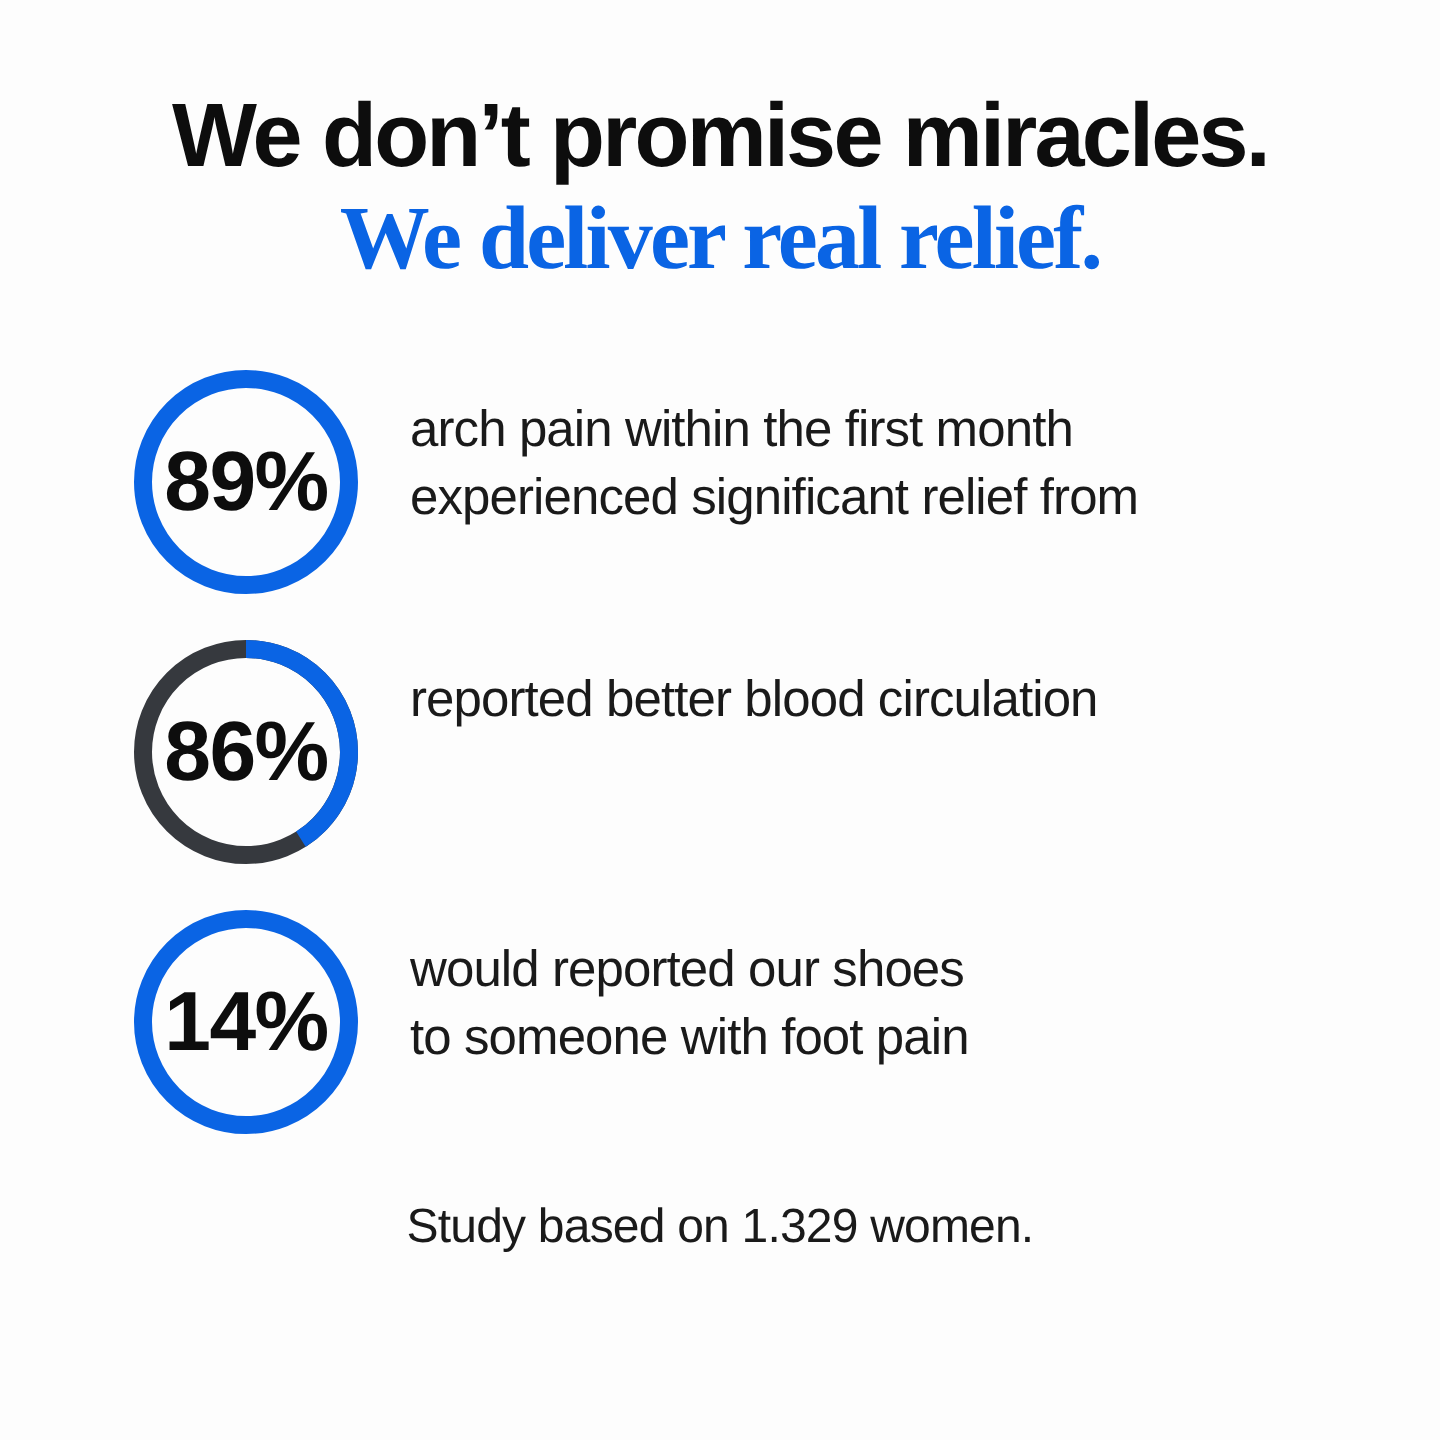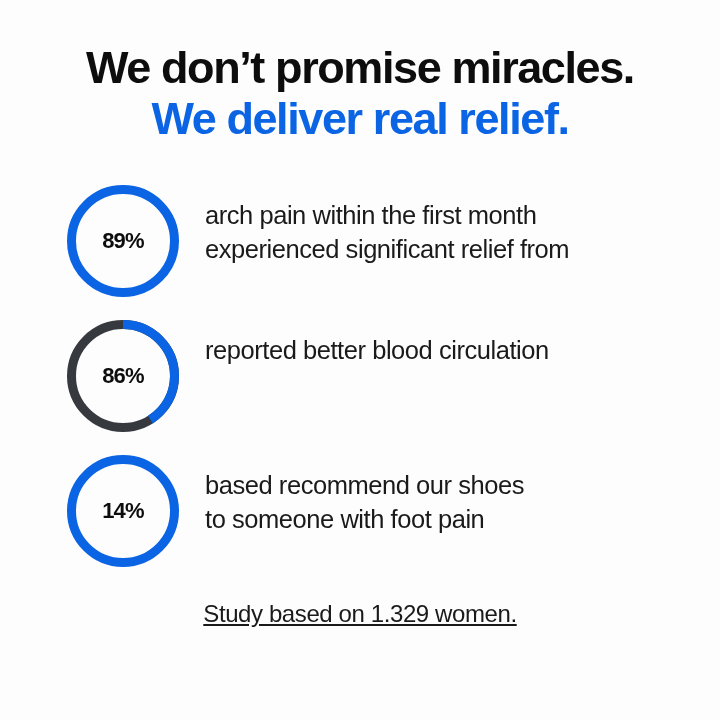--- a/index.html
+++ b/index.html
@@ -38,20 +38,21 @@
     white-space: nowrap;
   }
   .headline-line-1 {
     font-size: 45px;
     color: #0d0d0d;
   }
   .headline-line-2 {
     font-size: 45px;
     color: #0a64e4;
     margin-top: 2px;
+    font-family: Liberation Serif, serif;
   }
 
   
   .stats {
     position: absolute;
     left: 0;
     top: 185px;
     width: 720px;
   }
   .stat-row {
@@ -74,21 +75,21 @@
   }
   .ring-value {
     position: absolute;
     left: 0;
     top: 0;
     width: 112px;
     height: 112px;
     display: flex;
     align-items: center;
     justify-content: center;
-    font-size: 22px;
+    font-size: 42px;
     font-weight: 700;
     letter-spacing: -0.8px;
     color: #0d0d0d;
   }
   .stat-text {
     margin-left: 26px;
     margin-top: 14px;
     font-size: 25.5px;
     line-height: 1.32;
     color: #1a1a1a;
@@ -103,21 +104,20 @@
   
   .footnote {
     position: absolute;
     left: 0;
     top: 600px;
     width: 720px;
     text-align: center;
     font-size: 24px;
     color: #1a1a1a;
     letter-spacing: -0.4px;
-    text-decoration: underline;
   }
 </style>
 </head>
 <body>
 
 <div class="poster">
 
   <div class="headline">
     <span class="headline-line headline-line-1">We don’t promise miracles.</span>
     <span class="headline-line headline-line-2">We deliver real relief.</span>
@@ -152,21 +152,21 @@
     </div>
 
     <div class="stat-row">
       <div class="ring-wrap">
         <svg class="ring-svg" viewBox="0 0 112 112">
           <circle cx="56" cy="56" r="51.5" fill="none" stroke="#0a64e4" stroke-width="9"></circle>
         </svg>
         <div class="ring-value">14%</div>
       </div>
       <div class="stat-text">
-        <span>based recommend our shoes</span>
+        <span>would reported our shoes</span>
         <span>to someone with foot pain</span>
       </div>
     </div>
 
   </div>
 
   <div class="footnote">Study based on 1.329 women.</div>
 
 </div>
 

